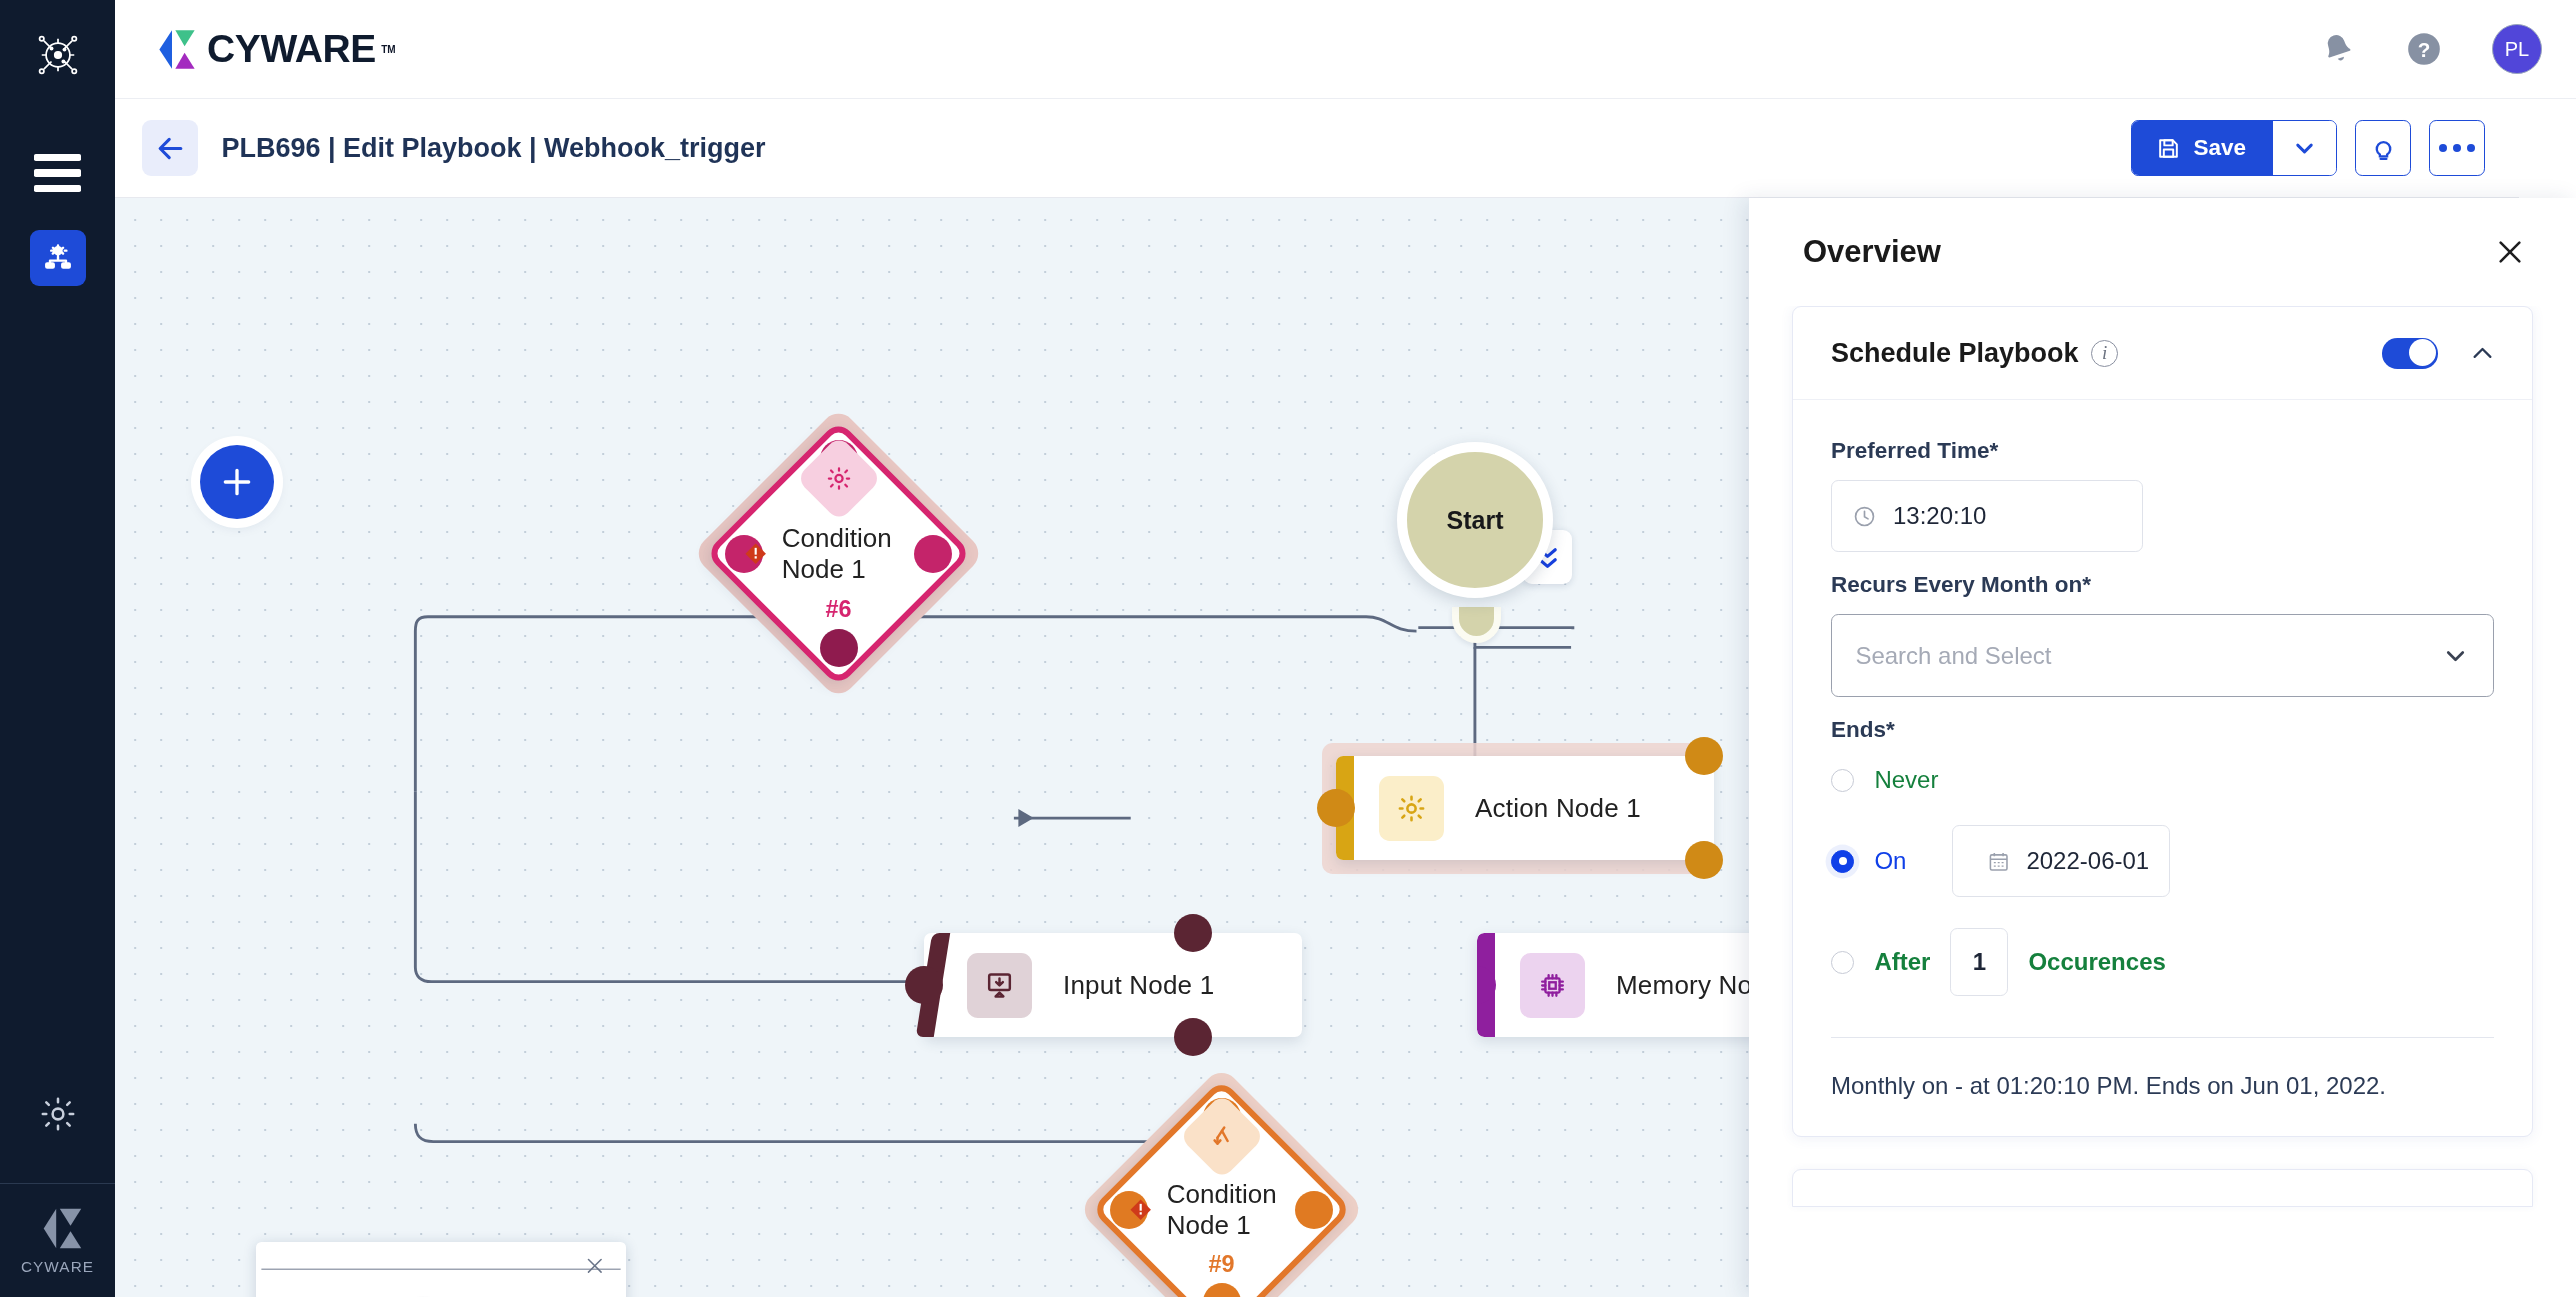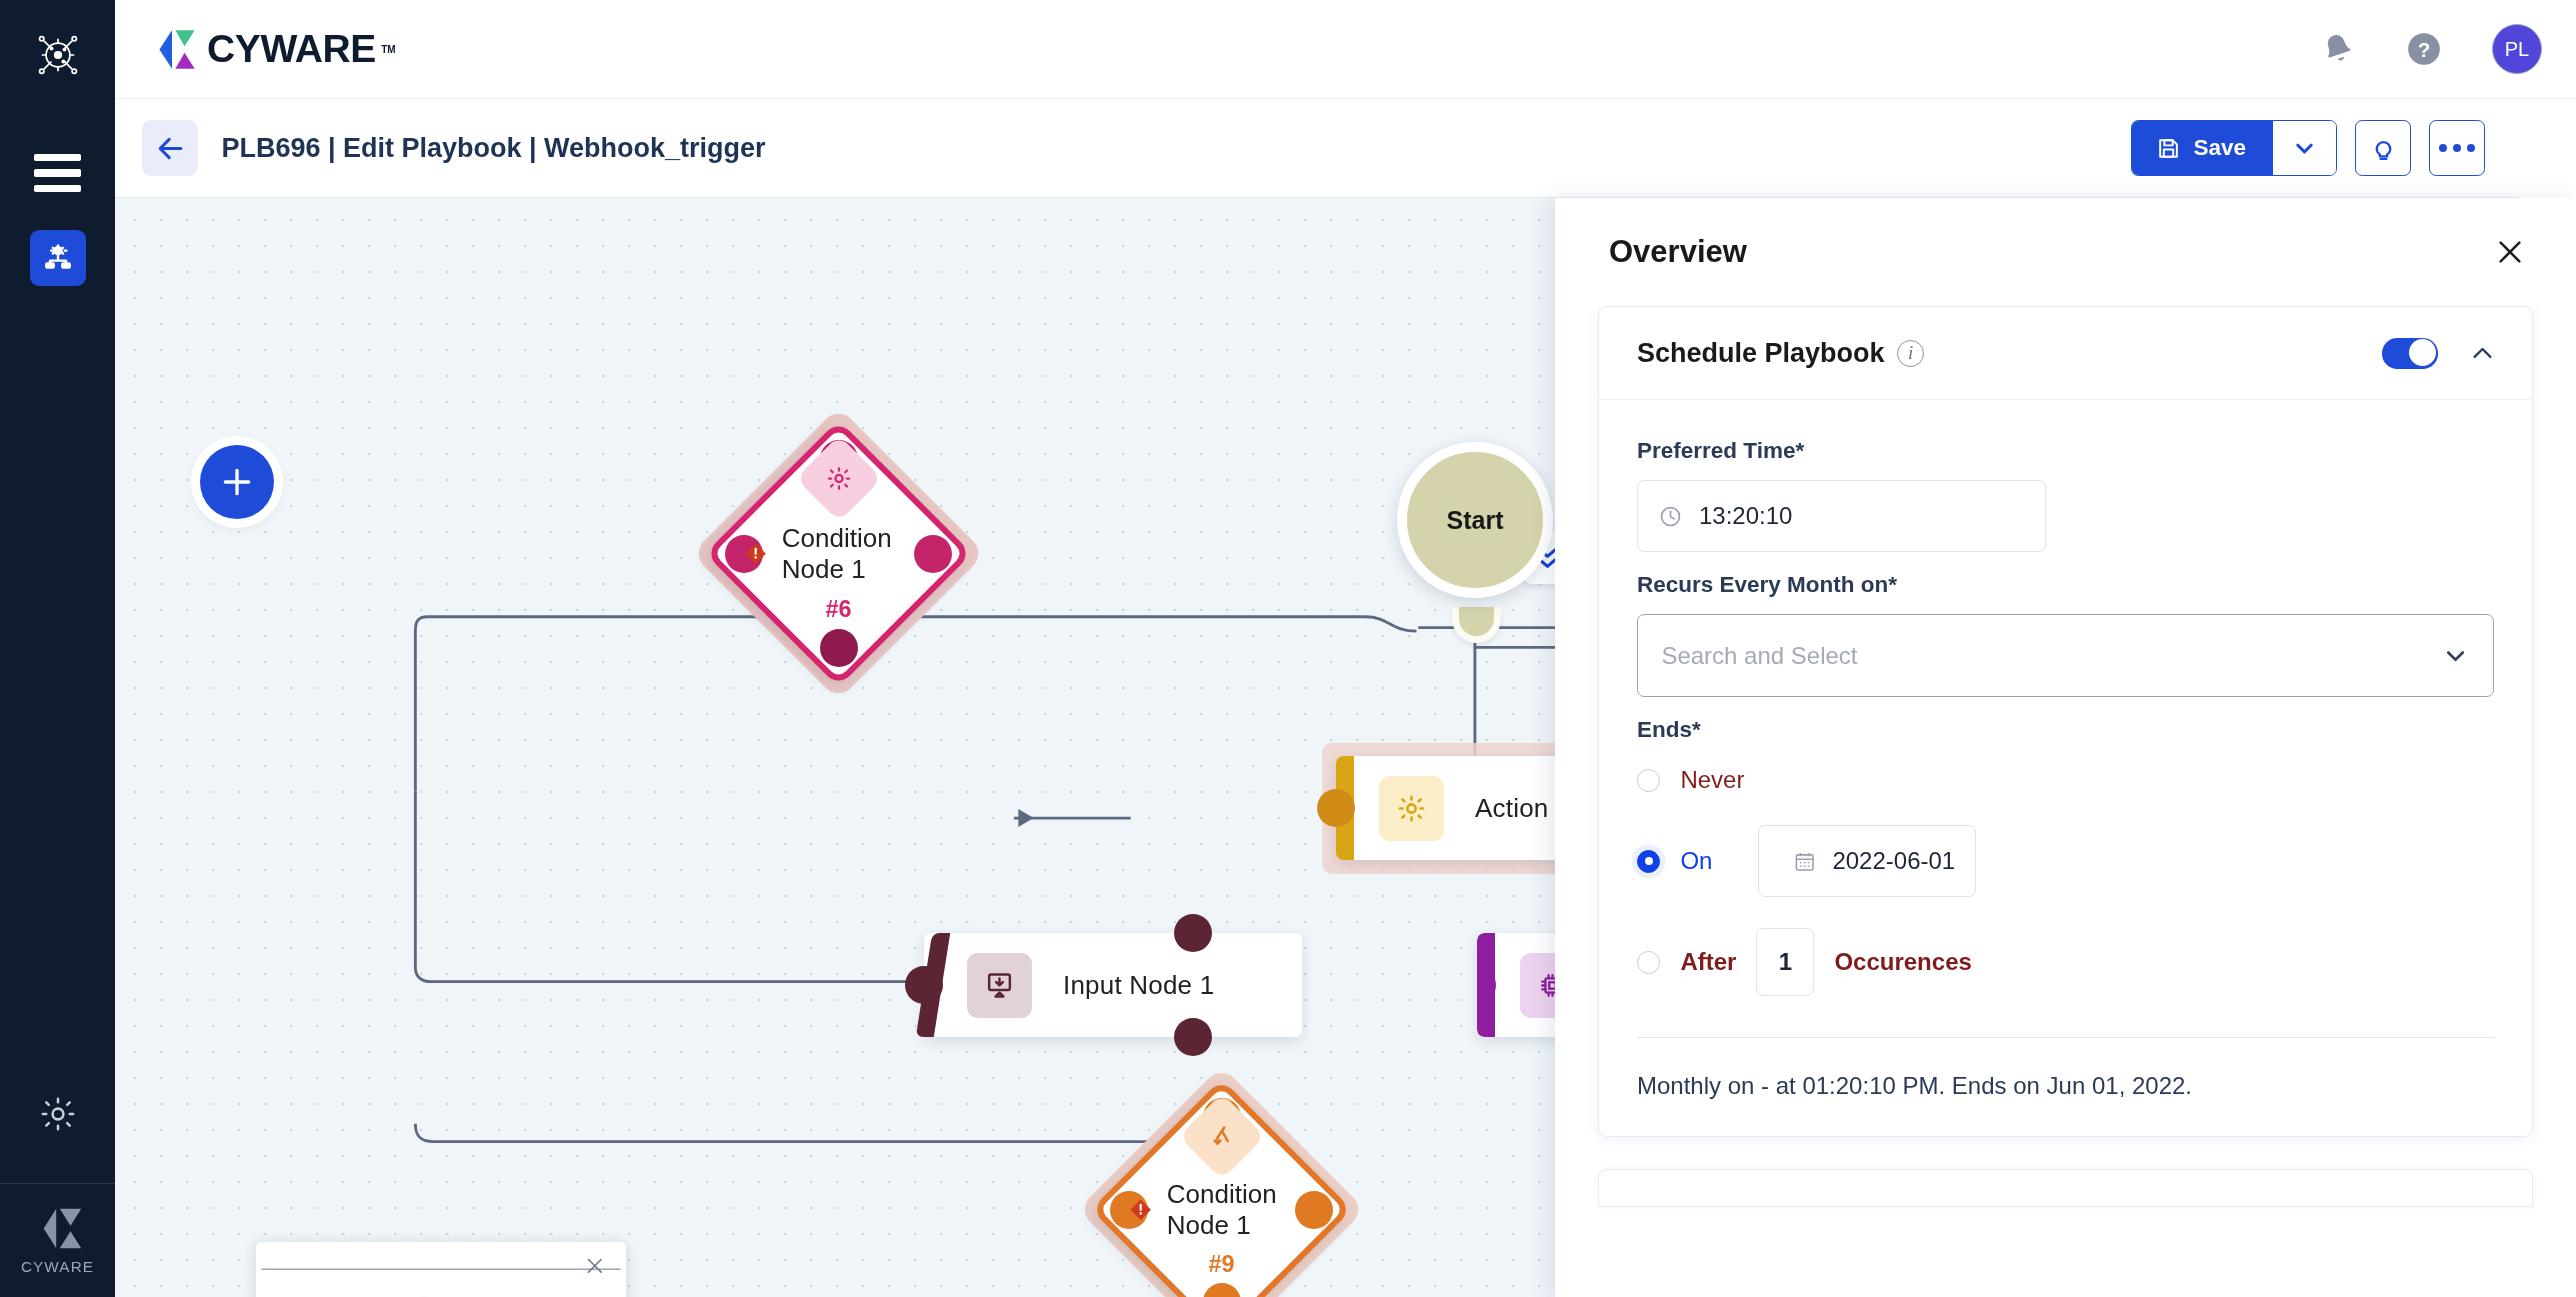--- a/index.html
+++ b/index.html
@@ -154,21 +154,21 @@
   }
   #minimap .mm-close { position:absolute; right:20px; top:12.6px; cursor:pointer; z-index:4;}
   .mm-start {
     position:absolute; width:35px; height:35px; border-radius:50%;
     background:#d4d3ab; border:3.6px solid #fff; display:flex;align-items:center;justify-content:center;
     font-size:8px; font-weight:700; color:#17181a; box-shadow:0 1.8px 4.5px rgba(40,60,90,.2);
   }
 
   
   #overview-panel {
-    position:absolute; right:0; top:198px; width:1021px; height:1100px;
+    position:absolute; right:0; top:198px; width:827px; height:1100px;
     background:#fff; box-shadow:-7.2px 0 20px rgba(30,50,90,.10);
     display:flex; flex-direction:column;
   }
   .panel-head { height:108px; display:flex; align-items:center; padding:0 50px 0 54px; }
   .panel-title { font-size:31px; font-weight:600; color:#1a1a1a; }
   .panel-close { margin-left:auto; cursor:pointer; }
   .panel-body { flex:1 1 auto; overflow:hidden; padding:0 43px 0 43px; }
 
   .card {
     border:0.9px solid #e6e9f5; border-radius:9px; background:#fff;
@@ -213,21 +213,21 @@
   .input-box .val { font-size:24px; color:#1e2637; }
   .select-box {
     height:83px; border:0.9px solid #9aa0ad; border-radius:7.2px; background:#fff;
     display:flex; align-items:center; padding:0 23.4px; cursor:pointer;
   }
   .select-box .ph { font-size:24px; color:#a5aab6; }
   .select-box .caret { margin-left:auto; }
   .mt40 { margin-top:20px; }
 
   .ends-row { display:flex; align-items:center; gap:20px; margin-top:23.4px; }
-  .ends-row .lbl { font-size:24px; color:#7f1d1d; min-width:47px;}
+  .ends-row .lbl { font-size:24px; color:#15803d; min-width:47px;}
   .ends-row.sel .lbl { color:#1040e8; }
   .num-box {
     width:58px; height:68px; border:0.9px solid #dfe2ea; border-radius:7.2px;
     display:flex; align-items:center; justify-content:center; font-size:24px; color:#1e2637; cursor:text;
   }
   .divider { height:0.9px; background:#e3e6ee; margin:41px 0 34px 0; }
   .summary { font-size:24px; color:#2b3a55; }
   .bottom-card-peek {
     margin-top:32px; height:38px; border:0.9px solid #e6e9f5; border-top-left-radius:9px;
     border-top-right-radius:9px; background:#fff; box-shadow:0 -0.9px 7.2px rgba(70,90,160,.05);

